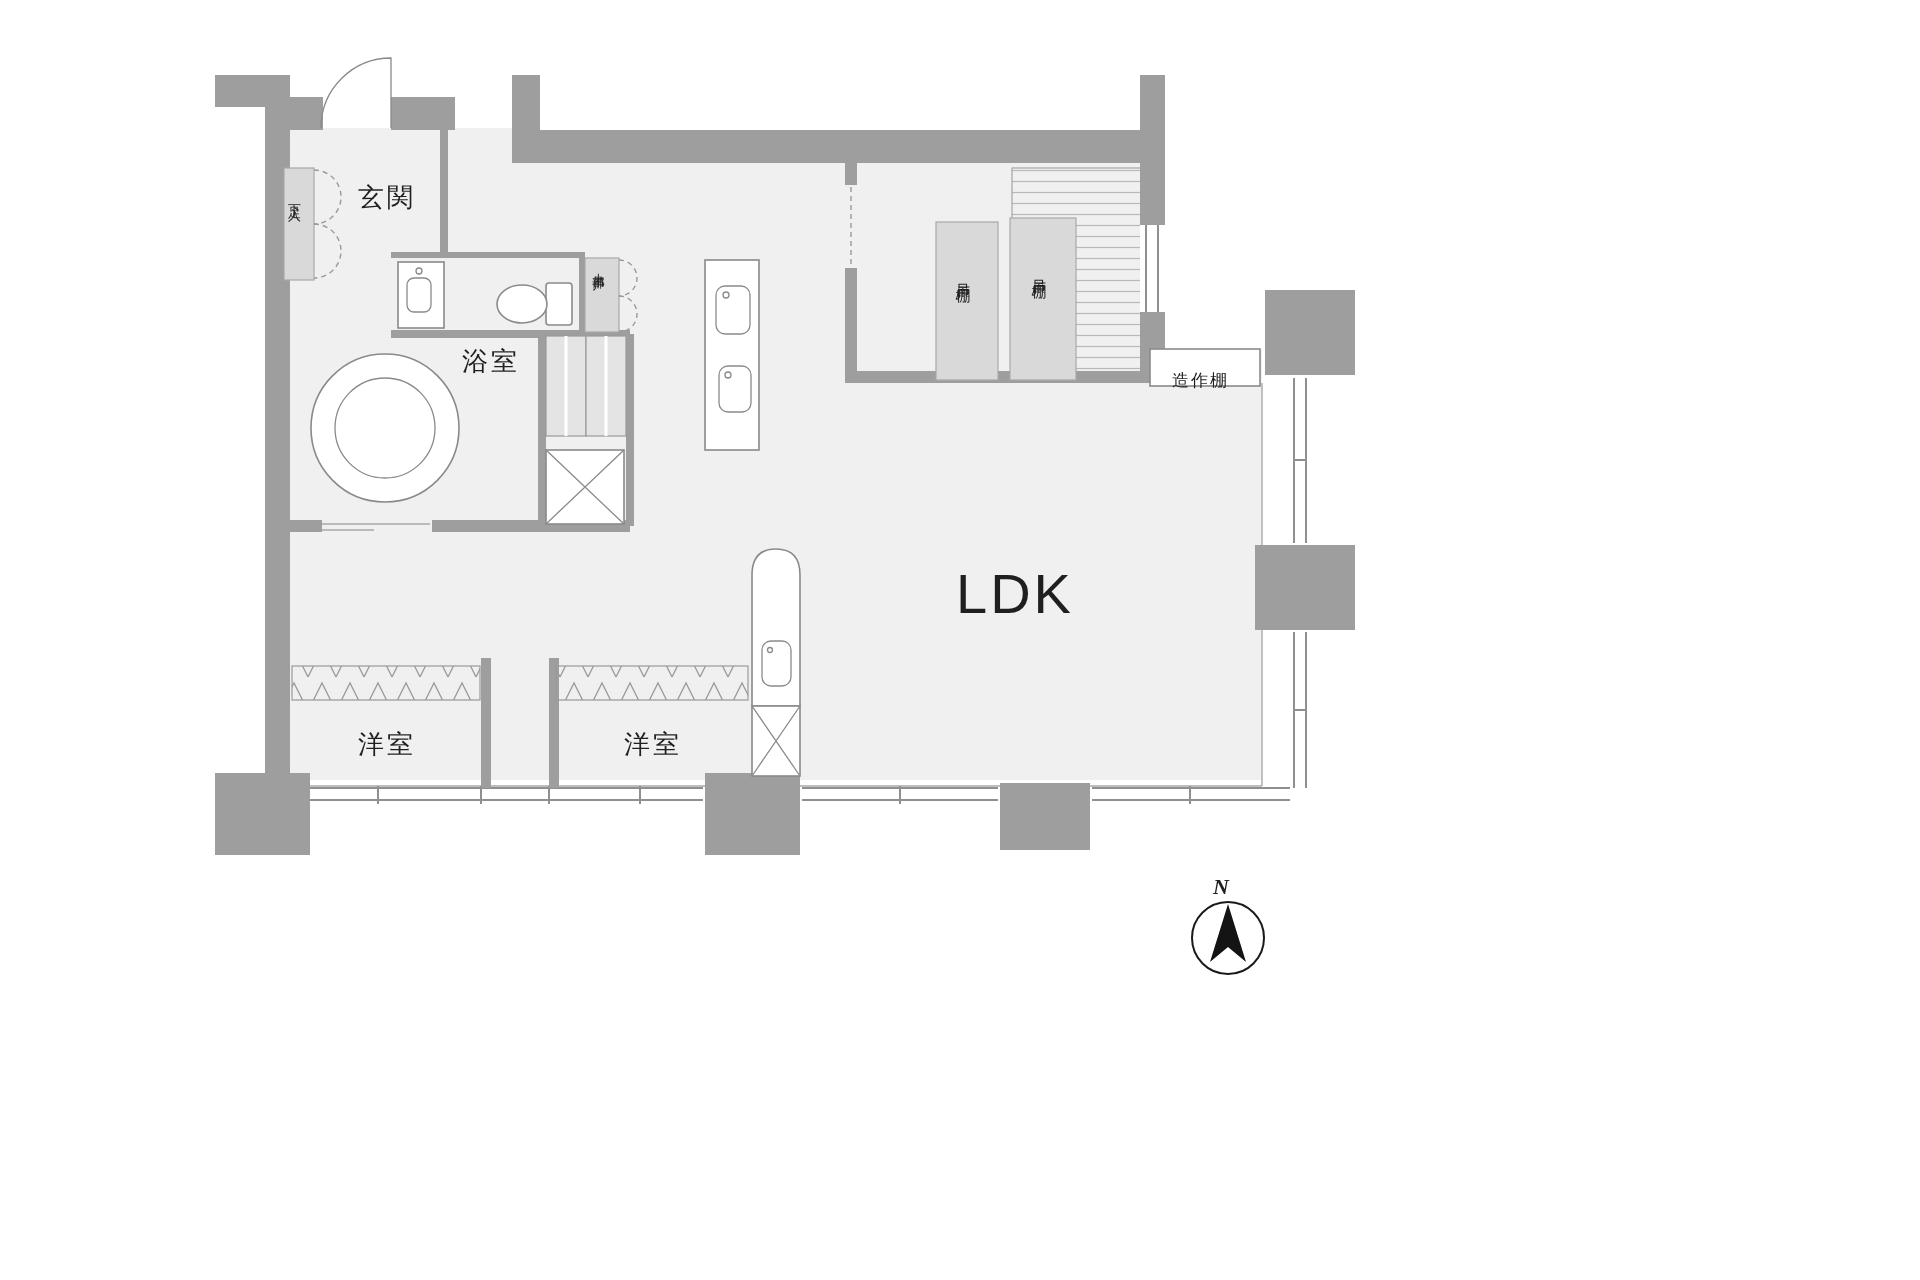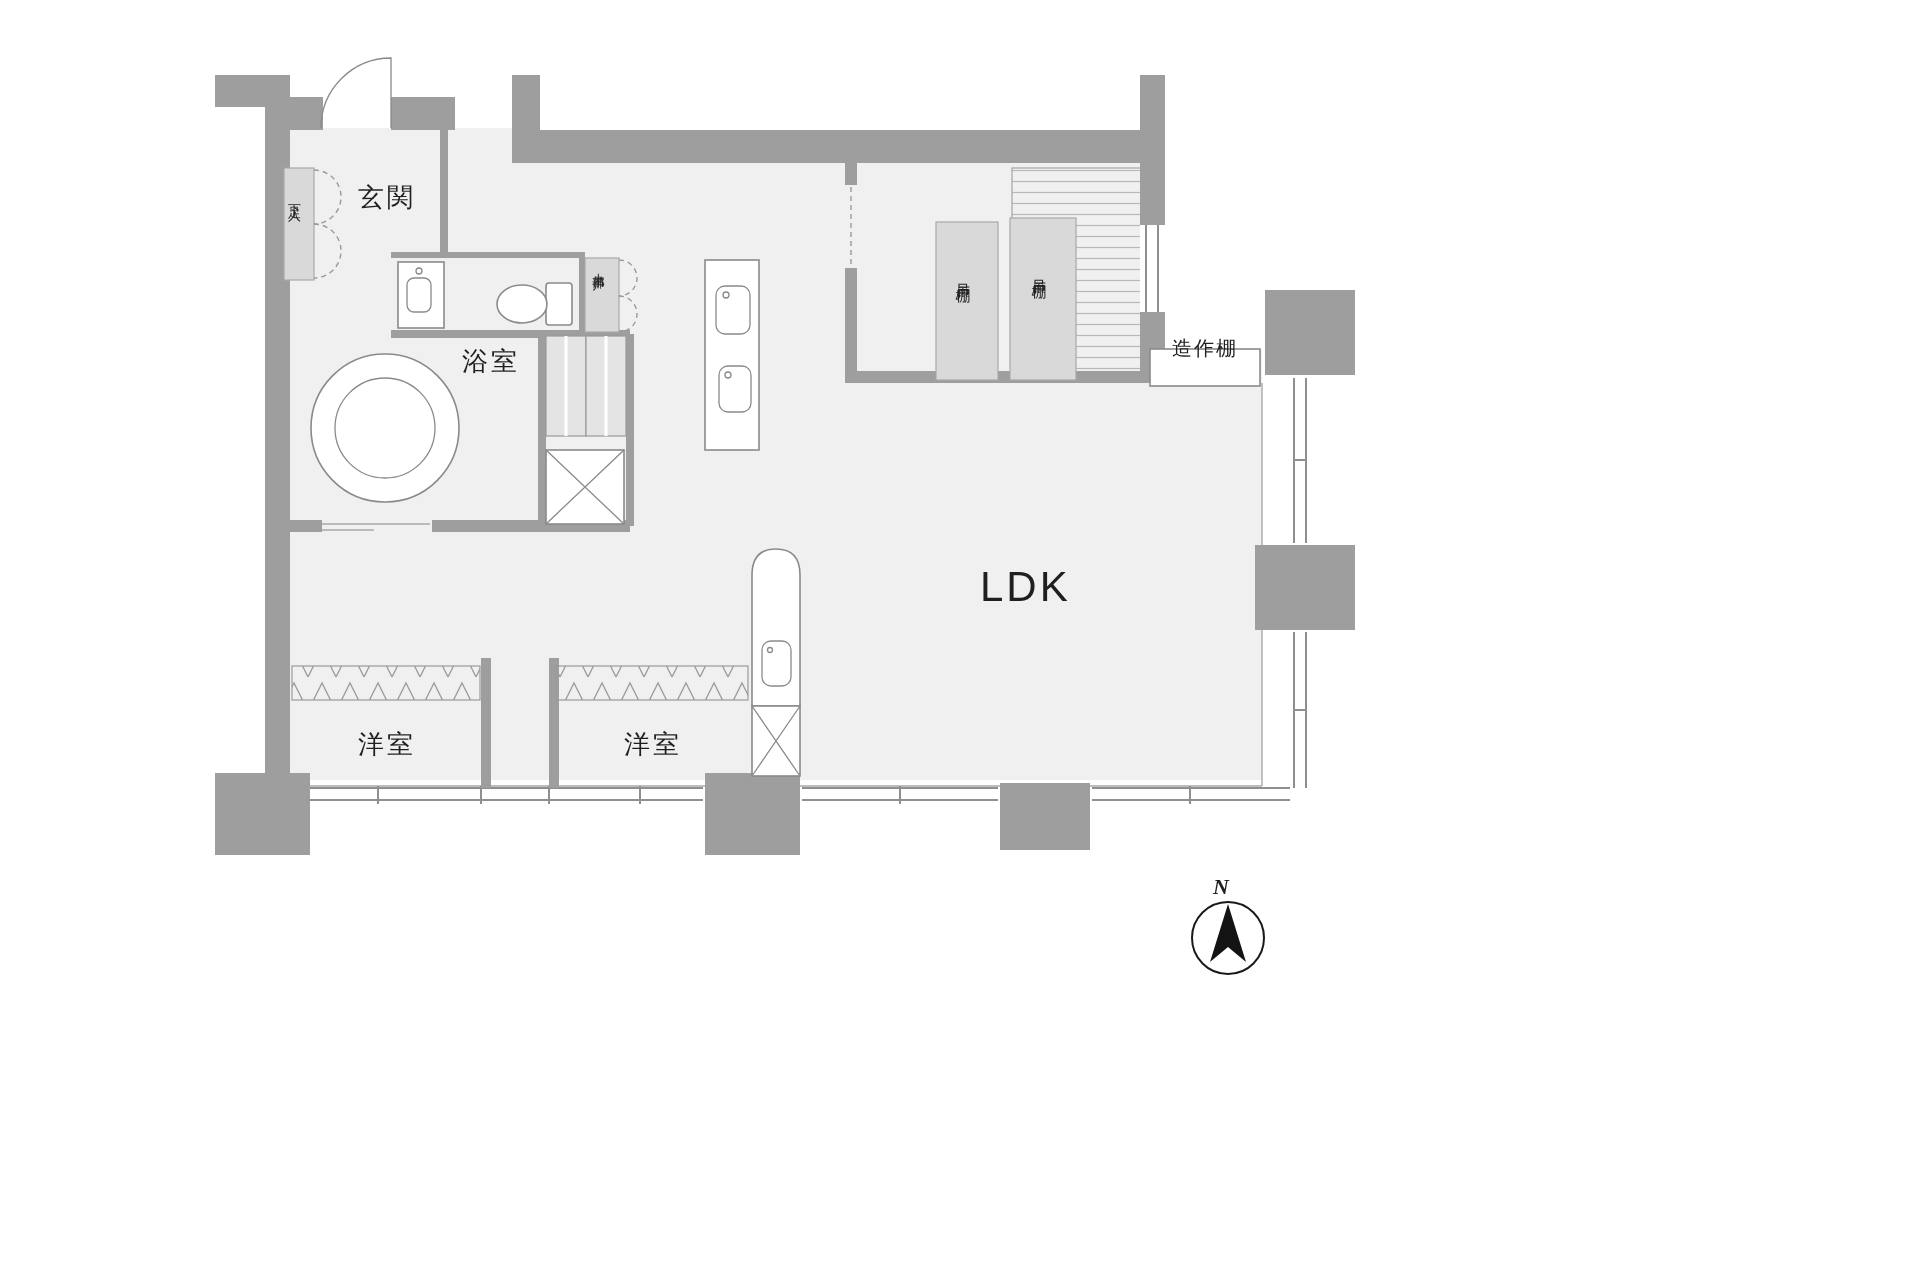--- a/index.html
+++ b/index.html
@@ -206,23 +206,23 @@
   <div class="label v" style="left:288px;top:194px;font-size:13px">下足入</div>
 
   <div class="label ls" style="left:462px;top:348px;font-size:26px">浴室</div>
 
   <div class="label v" style="left:592px;top:263px;font-size:12.5px">上部吊戸</div>
 
   <div class="label v" style="left:956px;top:272px;font-size:15px">吊戸棚</div>
 
   <div class="label v" style="left:1032px;top:268px;font-size:15px">吊戸棚</div>
 
-  <div class="label" style="left:1172px;top:338px;font-size:20px;letter-spacing:2px">造作棚</div>
-
-  <div class="label" style="left:980px;top:566px;font-size:42px;letter-spacing:3px">LDK</div>
+  <div class="label" style="left:1172px;top:372px;font-size:17px;letter-spacing:2px">造作棚</div>
+
+  <div class="label" style="left:956px;top:566px;font-size:56px;letter-spacing:3px">LDK</div>
 
   <div class="label ls" style="left:358px;top:731px;font-size:26px">洋室</div>
 
   <div class="label ls" style="left:624px;top:731px;font-size:26px">洋室</div>
 
   <div class="label compass-n" style="left:1213px;top:876px;font-size:22px">N</div>
 
 </div>
 
 </body></html>

